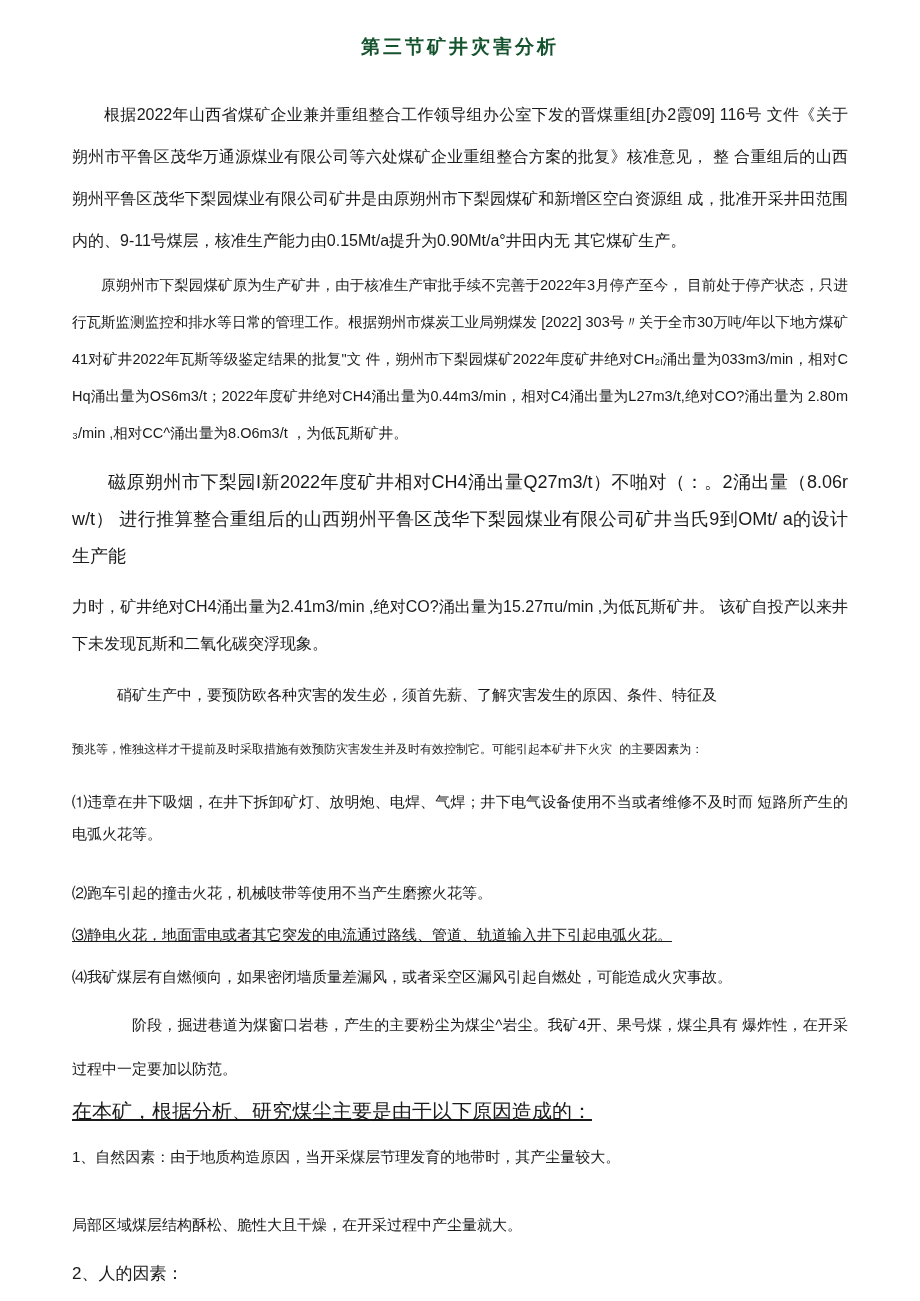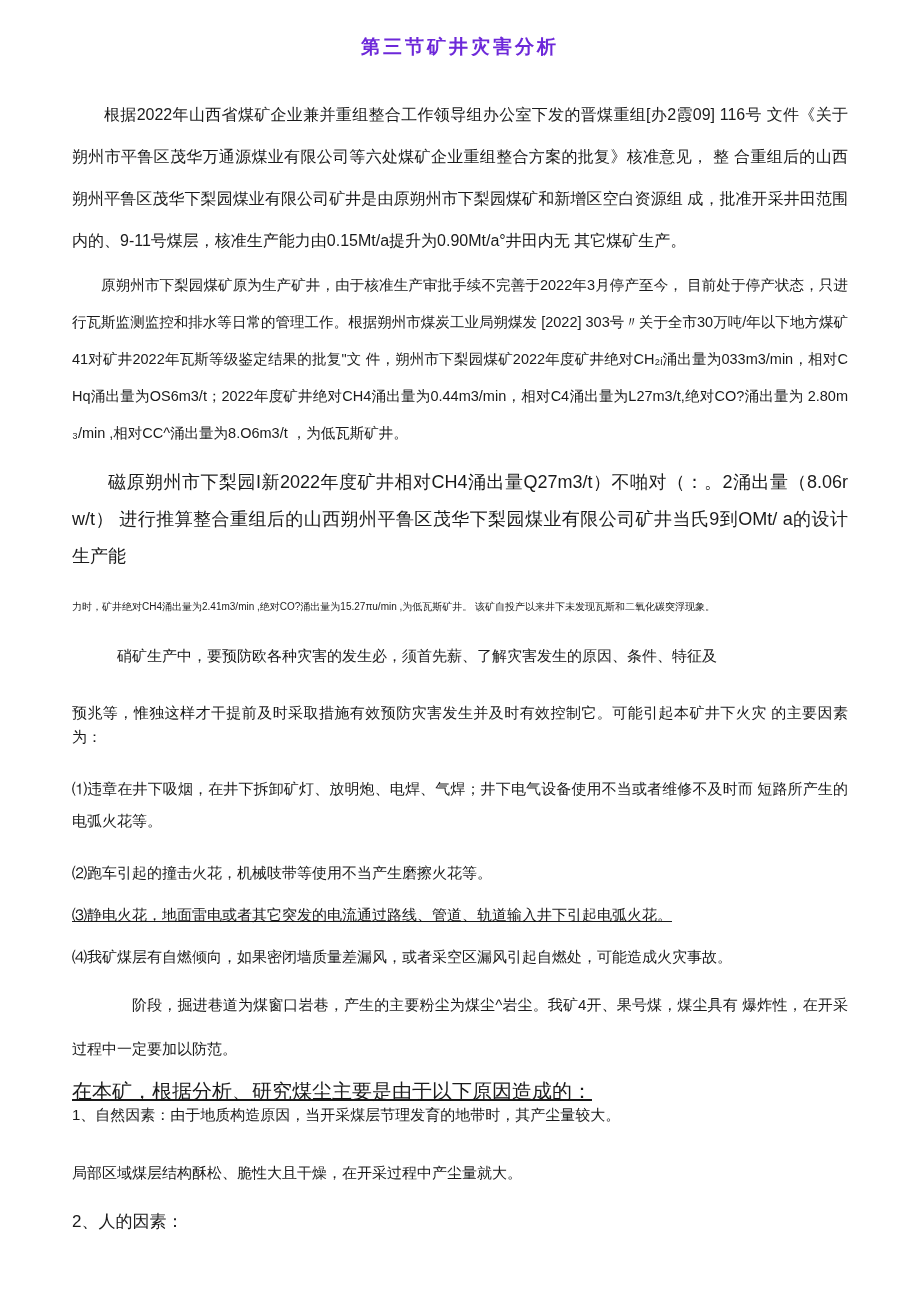--- a/index.html
+++ b/index.html
@@ -15,49 +15,49 @@
     padding: 34px 72px 40px 72px;
     font-family: "Liberation Sans", "DejaVu Sans", sans-serif;
     color: #1a1a1a;
   }
   .doc-title {
     font-size: 19px;
     font-weight: bold;
     text-align: center;
     letter-spacing: 3px;
     margin: 0 0 34px 0;
-    color: #6d28d9;
+    color: #14532d;
   }
   .para {
     margin: 0;
     text-align: justify;
     word-break: break-all;
     font-size: 15px;
     line-height: 42px;
   }
   
   .ind-2 { text-indent: 2em; }
-  .ind-3 { text-indent: 3em; font-family: Liberation Mono, monospace; }
+  .ind-3 { text-indent: 3em; }
   .ind-4 { text-indent: 4em; }
   
   .p1 { font-size: 16px;   line-height: 42px; }
   .p2 { font-size: 14.5px; line-height: 37px; margin-top: 5px; }
   .p3 { font-size: 18px;   line-height: 37px; margin-top: 12px; }
-  .p4 { font-size: 10px;   line-height: 37px; margin-top: 13px; }
+  .p4 { font-size: 16px;   line-height: 37px; margin-top: 13px; }
   .p5 { font-size: 15px;   line-height: 42px; margin-top: 12px; }
-  .p6 { font-size: 15px;   line-height: 24px; margin-top: 22px; }
+  .p6 { font-size: 12px;   line-height: 24px; margin-top: 22px; font-family: Liberation Mono, monospace; }
   .p7 { font-size: 15px;   line-height: 32px; margin-top: 24px; }
-  .p8 { font-size: 15px;   line-height: 24px; margin-top: 24px; }
+  .p8 { font-size: 15px;   line-height: 24px; margin-top: 31px; }
   .p9 { font-size: 15px;   line-height: 24px; margin-top: 18px; text-decoration: underline; }
   .p10{ font-size: 15px;   line-height: 24px; margin-top: 18px; }
   .p11{ font-size: 15px;   line-height: 24px; margin-top: 16px; }
   .p12{ font-size: 15px;   line-height: 44px; margin-top: 14px; }
   .p13{ font-size: 20px;   line-height: 24px; margin-top: 8px; text-decoration: underline; }
-  .p14{ font-size: 15px;   line-height: 24px; }
-  .p15{ font-size: 15px;   line-height: 24px; margin-top: 34px; font-family: Liberation Serif, serif; }
+  .p14{ font-size: 15px;   line-height: 24px; margin-top: 22px; }
+  .p15{ font-size: 15px;   line-height: 24px; margin-top: 44px; font-family: Liberation Serif, serif; }
   .p16{ font-size: 17px;   line-height: 26px; margin-top: 24px; }
 </style>
 </head>
 <body>
 
 <div class="page">
 
   <h1 class="doc-title">第三节矿井灾害分析</h1>
 
   <p class="para p1 ind-2">根据2022年山西省煤矿企业兼并重组整合工作领导组办公室下发的晋煤重组[办2霞09] 116号 文件《关于朔州市平鲁区茂华万通源煤业有限公司等六处煤矿企业重组整合方案的批复》核准意见， 整 合重组后的山西朔州平鲁区茂华下梨园煤业有限公司矿井是由原朔州市下梨园煤矿和新增区空白资源组 成，批准开采井田范围内的、9-11号煤层，核准生产能力由0.15Mt/a提升为0.90Mt/a°井田内无 其它煤矿生产。</p>

